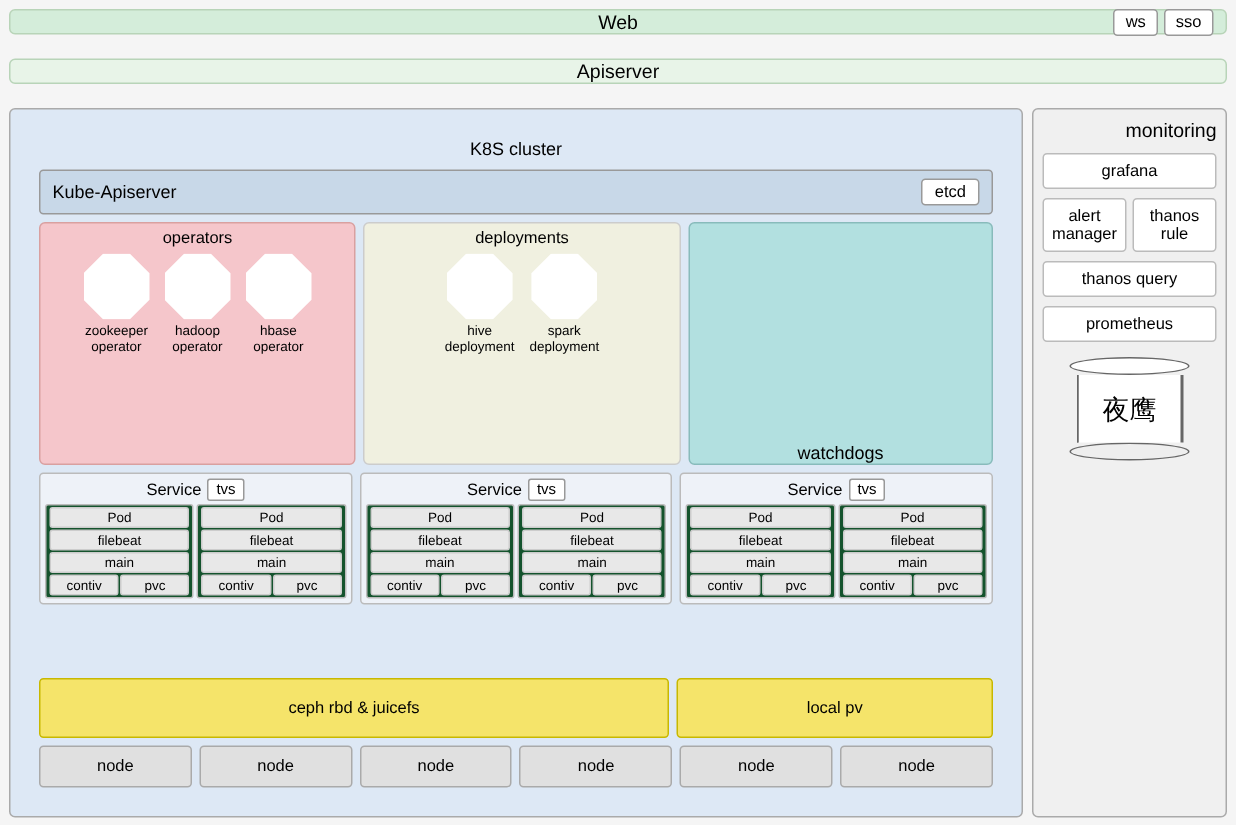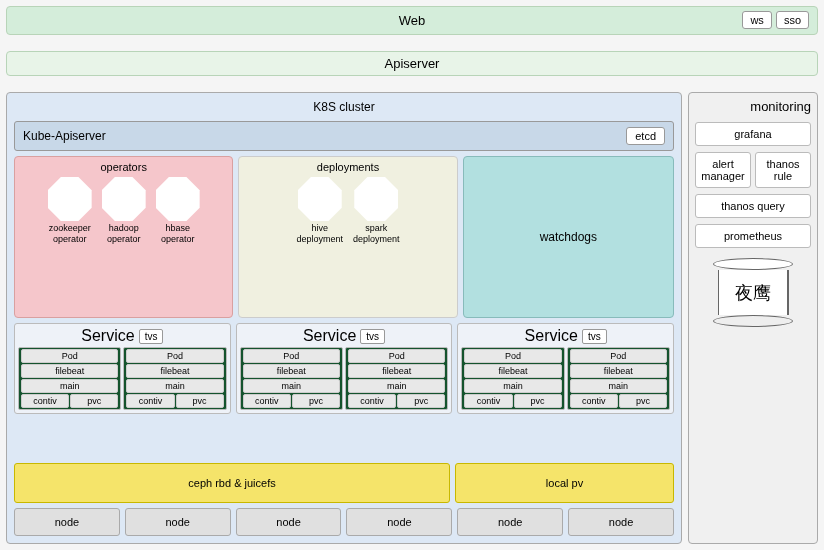--- a/index.html
+++ b/index.html
@@ -62,21 +62,21 @@
       display: flex;
       gap: 6px;
       flex: 1;
     }
     
     .k8s-cluster {
       flex: 1;
       border: 1px solid #aaa;
       border-radius: 4px;
       background: #dde8f5;
-      padding: 7px;
+      padding: 19px;
       display: flex;
       flex-direction: column;
       gap: 5px;
     }
     .k8s-title {
       text-align: center;
       font-size: 12px;
       margin-bottom: 2px;
     }
     
@@ -152,21 +152,21 @@
       display: flex;
       gap: 10px;
       justify-content: center;
     }
     .watchdogs-box {
       background: #b2e0e0;
       border: 1px solid #88bbbb;
       border-radius: 4px;
       flex: 1;
       display: flex;
-      align-items: center;
+      align-items: flex-end;
       justify-content: center;
       font-size: 12px;
     }
     
     .services-row {
       display: flex;
       gap: 5px;
     }
     .service-group {
       flex: 1;
@@ -177,21 +177,21 @@
       display: flex;
       flex-direction: column;
       gap: 2px;
     }
     .service-header {
       display: flex;
       align-items: center;
       gap: 4px;
       justify-content: center;
     }
-    .service-label { font-size: 16px; }
+    .service-label { font-size: 11px; }
     .tvs-box {
       border: 1px solid #999;
       background: #fff;
       padding: 1px 5px;
       font-size: 10px;
       border-radius: 2px;
     }
     .pod-columns {
       display: flex;
       gap: 2px;

